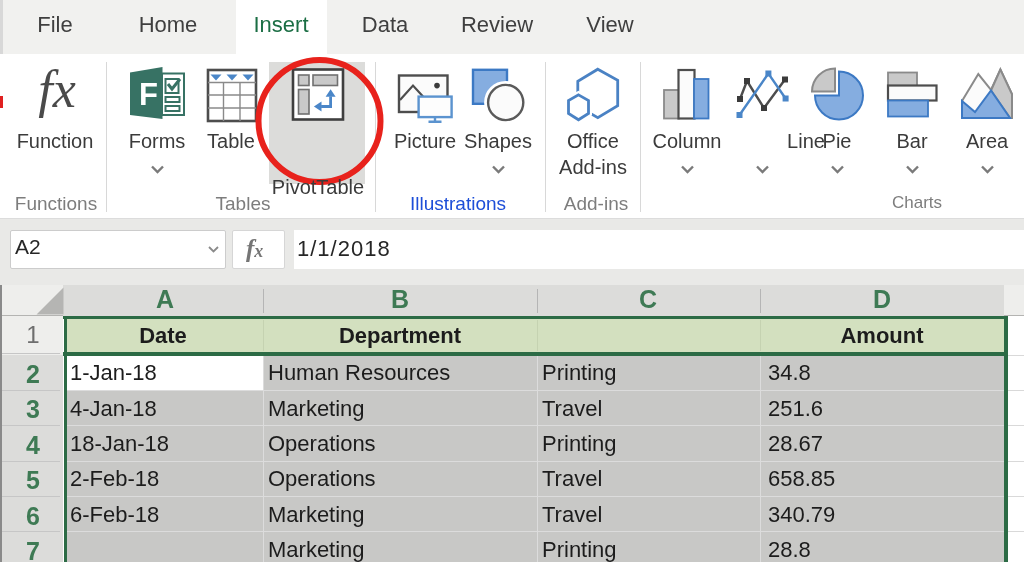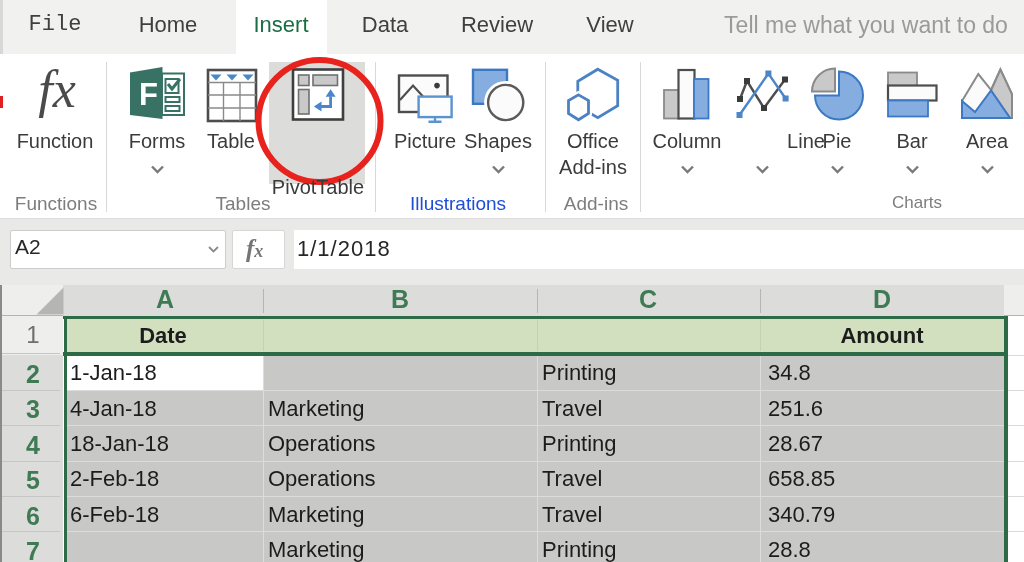--- a/index.html
+++ b/index.html
@@ -6,27 +6,26 @@
   html,body { width:1024px; height:562px; overflow:hidden; }
   body { font-family:"Liberation Sans", sans-serif; position:relative; background:#fff; }
   .abs { position:absolute; }
 </style>
 </head>
 <body>
 
 <div class="abs" style="left:0;top:0;width:1024px;height:54px;background:#f1f1ef;"></div>
 <div class="abs" style="left:236px;top:0;width:91px;height:54px;background:#ffffff;"></div>
 <div class="abs tabtxt" id="tabs" style="left:0;top:0;width:1024px;height:54px;font-size:22px;color:#3f3f3f;">
-  <span class="abs" style="left:55px;top:12px;transform:translateX(-50%);font-family:Liberation Mono, monospace;">File</span>
+  <span class="abs" style="left:55px;top:12px;transform:translateX(-50%);">File</span>
   <span class="abs" style="left:168px;top:12px;transform:translateX(-50%);">Home</span>
   <span class="abs" style="left:281px;top:12px;transform:translateX(-50%);color:#1b6e44;">Insert</span>
   <span class="abs" style="left:385px;top:12px;transform:translateX(-50%);">Data</span>
   <span class="abs" style="left:497px;top:12px;transform:translateX(-50%);">Review</span>
   <span class="abs" style="left:610px;top:12px;transform:translateX(-50%);">View</span>
-  <span class="abs" style="left:866px;top:12px;transform:translateX(-50%);color:#9a9a9a;white-space:nowrap;font-size:23px;">Tell me what you want to do</span>
 </div>
 
 <div class="abs" style="left:0;top:54px;width:1024px;height:165px;background:#ffffff;border-bottom:1px solid #dcdcdc;"></div>
 
 <div class="abs" style="left:106px;top:62px;width:1px;height:150px;background:#d8d8d8;"></div>
 <div class="abs" style="left:375px;top:62px;width:1px;height:150px;background:#d8d8d8;"></div>
 <div class="abs" style="left:545px;top:62px;width:1px;height:150px;background:#d8d8d8;"></div>
 <div class="abs" style="left:640px;top:62px;width:1px;height:150px;background:#d8d8d8;"></div>
 
 <div class="abs" style="left:269px;top:62px;width:96px;height:122px;background:#dcdcda;"></div>
@@ -232,23 +231,25 @@
 <div class="abs" style="left:1007px;top:531px;width:17px;height:1px;background:#d9d9d9;"></div>
 
 <div class="abs" style="left:63px;top:315.8px;width:945px;height:3.4px;background:#2c6b45;"></div>
 <div class="abs" style="left:63px;top:352.2px;width:945px;height:3.4px;background:#2c6b45;"></div>
 <div class="abs" style="left:63.5px;top:315.8px;width:3.5px;height:246.2px;background:#2c6b45;"></div>
 <div class="abs" style="left:1004px;top:315.8px;width:3.5px;height:246.2px;background:#2c6b45;"></div>
 
 <div class="abs" style="left:0;top:316px;width:1024px;height:246px;font-size:22px;color:#1c1c1c;">
 
   <span class="abs" style="left:163px;top:7px;transform:translateX(-50%);font-weight:bold;">Date</span>
+  <span class="abs" style="left:400px;top:7px;transform:translateX(-50%);font-weight:bold;">Department</span>
   <span class="abs" style="left:882px;top:7px;transform:translateX(-50%);font-weight:bold;">Amount</span>
 
   <span class="abs" style="left:70px;top:44px;">1-Jan-18</span>
+  <span class="abs" style="left:268px;top:44px;">Human Resources</span>
   <span class="abs" style="left:542px;top:44px;">Printing</span>
   <span class="abs" style="left:768px;top:44px;">34.8</span>
 
   <span class="abs" style="left:70px;top:80px;">4-Jan-18</span>
   <span class="abs" style="left:268px;top:80px;">Marketing</span>
   <span class="abs" style="left:542px;top:80px;">Travel</span>
   <span class="abs" style="left:768px;top:80px;">251.6</span>
 
   <span class="abs" style="left:70px;top:115px;">18-Jan-18</span>
   <span class="abs" style="left:268px;top:115px;">Operations</span>

